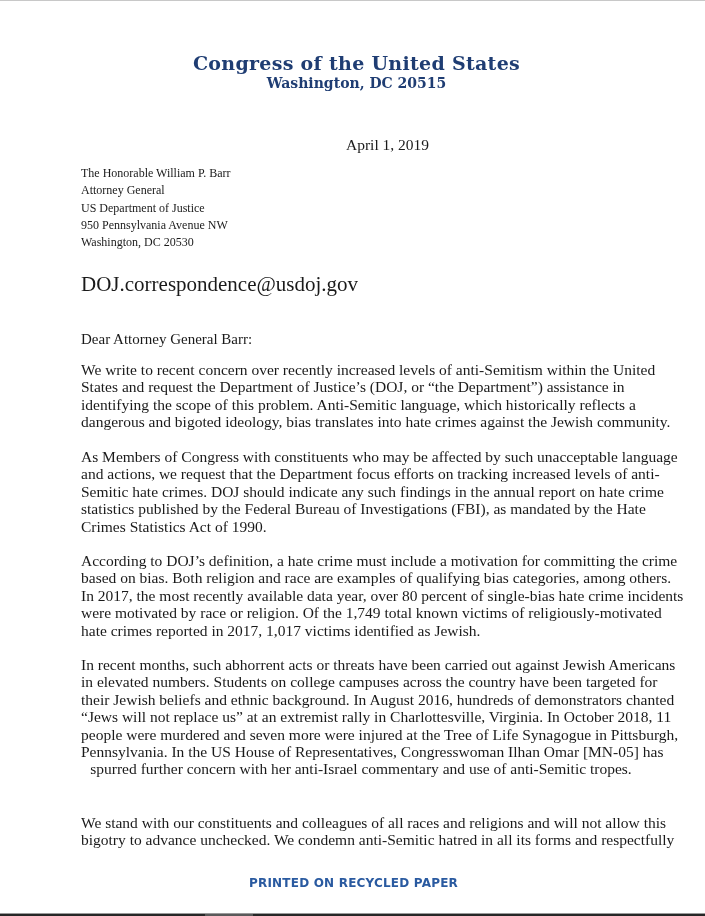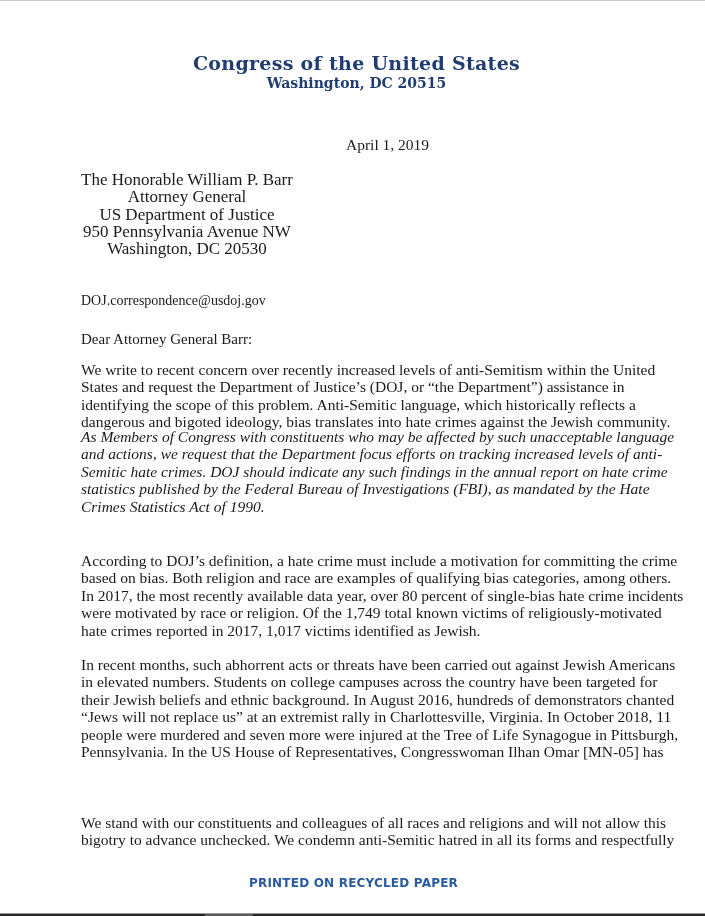--- a/index.html
+++ b/index.html
@@ -47,48 +47,47 @@
     }
     .date {
       position: absolute;
       left: 314px; top: 136px;
       font-size: 15.5px;
       line-height: 18px;
       margin-left: 32px;
     }
     .inside-address {
       position: absolute;
-      left: 81px; top: 171px;
-      font-size: 17px;
+      left: 81px; top: 165px;
+      font-size: 12px;
       line-height: 17.3px;
-      text-align: center;
     }
     .inside-address div { white-space: nowrap; }
     .email {
       position: absolute;
-      left: 81px; top: 292px;
-      font-size: 14px;
+      left: 81px; top: 275px;
+      font-size: 21px;
       line-height: 18px;
     }
     .salutation {
       position: absolute;
       left: 81px; top: 330px;
       font-size: 15px;
       line-height: 18px;
     }
     .para {
       position: absolute;
       left: 81px;
       width: 560px;
       font-size: 15.5px;
       line-height: 17.4px;
     }
     .para .ln { white-space: nowrap; display: block; }
     #p1 { top: 361px; }
-    #p2 { top: 428px; font-style: italic; }
+    #p2 { top: 448px; }
     #p3 { top: 552px; }
     #p4 { top: 656px; text-align: center; }
     #p5 { top: 814px; }
     .footer-note {
       position: absolute;
       left: 0; top: 876px;
       width: 705px;
       text-align: center;
       font-family: "DejaVu Sans", "Liberation Sans", sans-serif;
       font-size: 12px;
@@ -159,20 +158,21 @@
   <span class="ln">hate crimes reported in 2017, 1,017 victims identified as Jewish.</span>
 </div>
 
 <div class="para" id="p4">
   <span class="ln">In recent months, such abhorrent acts or threats have been carried out against Jewish Americans</span>
   <span class="ln">in elevated numbers. Students on college campuses across the country have been targeted for</span>
   <span class="ln">their Jewish beliefs and ethnic background. In August 2016, hundreds of demonstrators chanted</span>
   <span class="ln">“Jews will not replace us” at an extremist rally in Charlottesville, Virginia. In October 2018, 11</span>
   <span class="ln">people were murdered and seven more were injured at the Tree of Life Synagogue in Pittsburgh,</span>
   <span class="ln">Pennsylvania. In the US House of Representatives, Congresswoman Ilhan Omar [MN-05] has</span>
+  <span class="ln">spurred further concern with her anti-Israel commentary and use of anti-Semitic tropes.</span>
 </div>
 
 <div class="para" id="p5">
   <span class="ln">We stand with our constituents and colleagues of all races and religions and will not allow this</span>
   <span class="ln">bigotry to advance unchecked. We condemn anti-Semitic hatred in all its forms and respectfully</span>
 </div>
 
 <div class="footer-note">PRINTED ON RECYCLED PAPER</div>
 
 <div class="bottom-bar">

